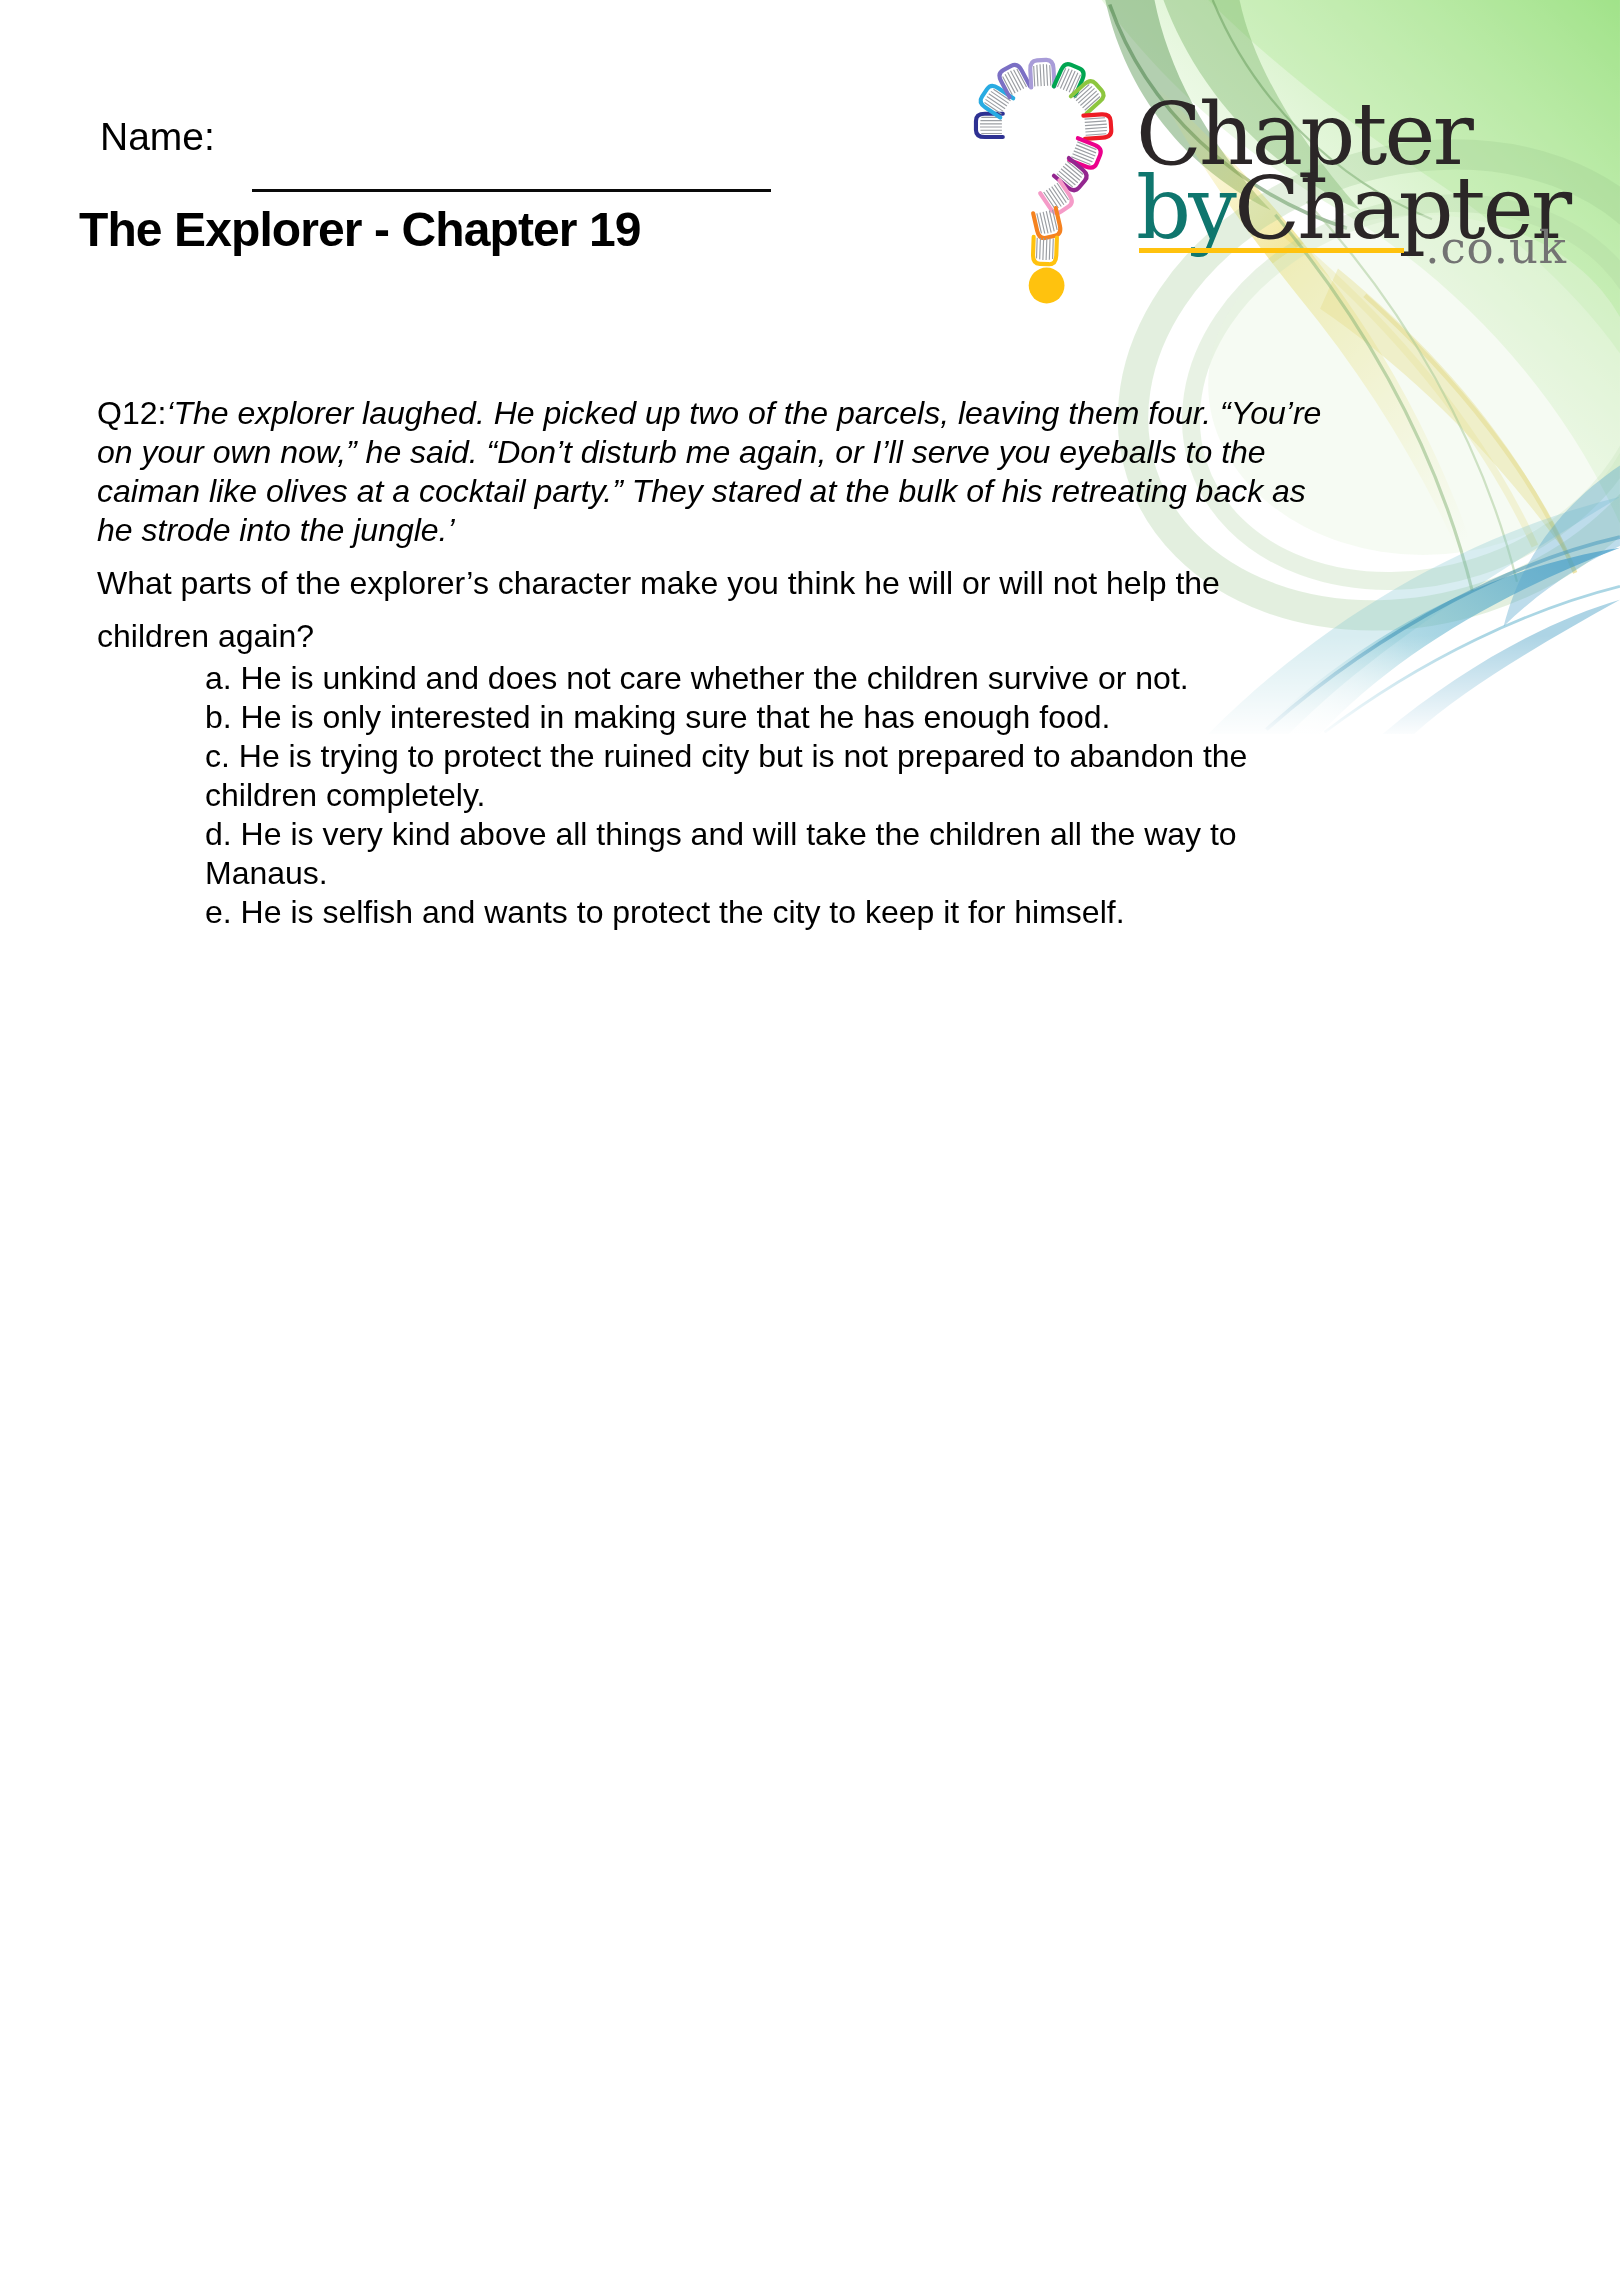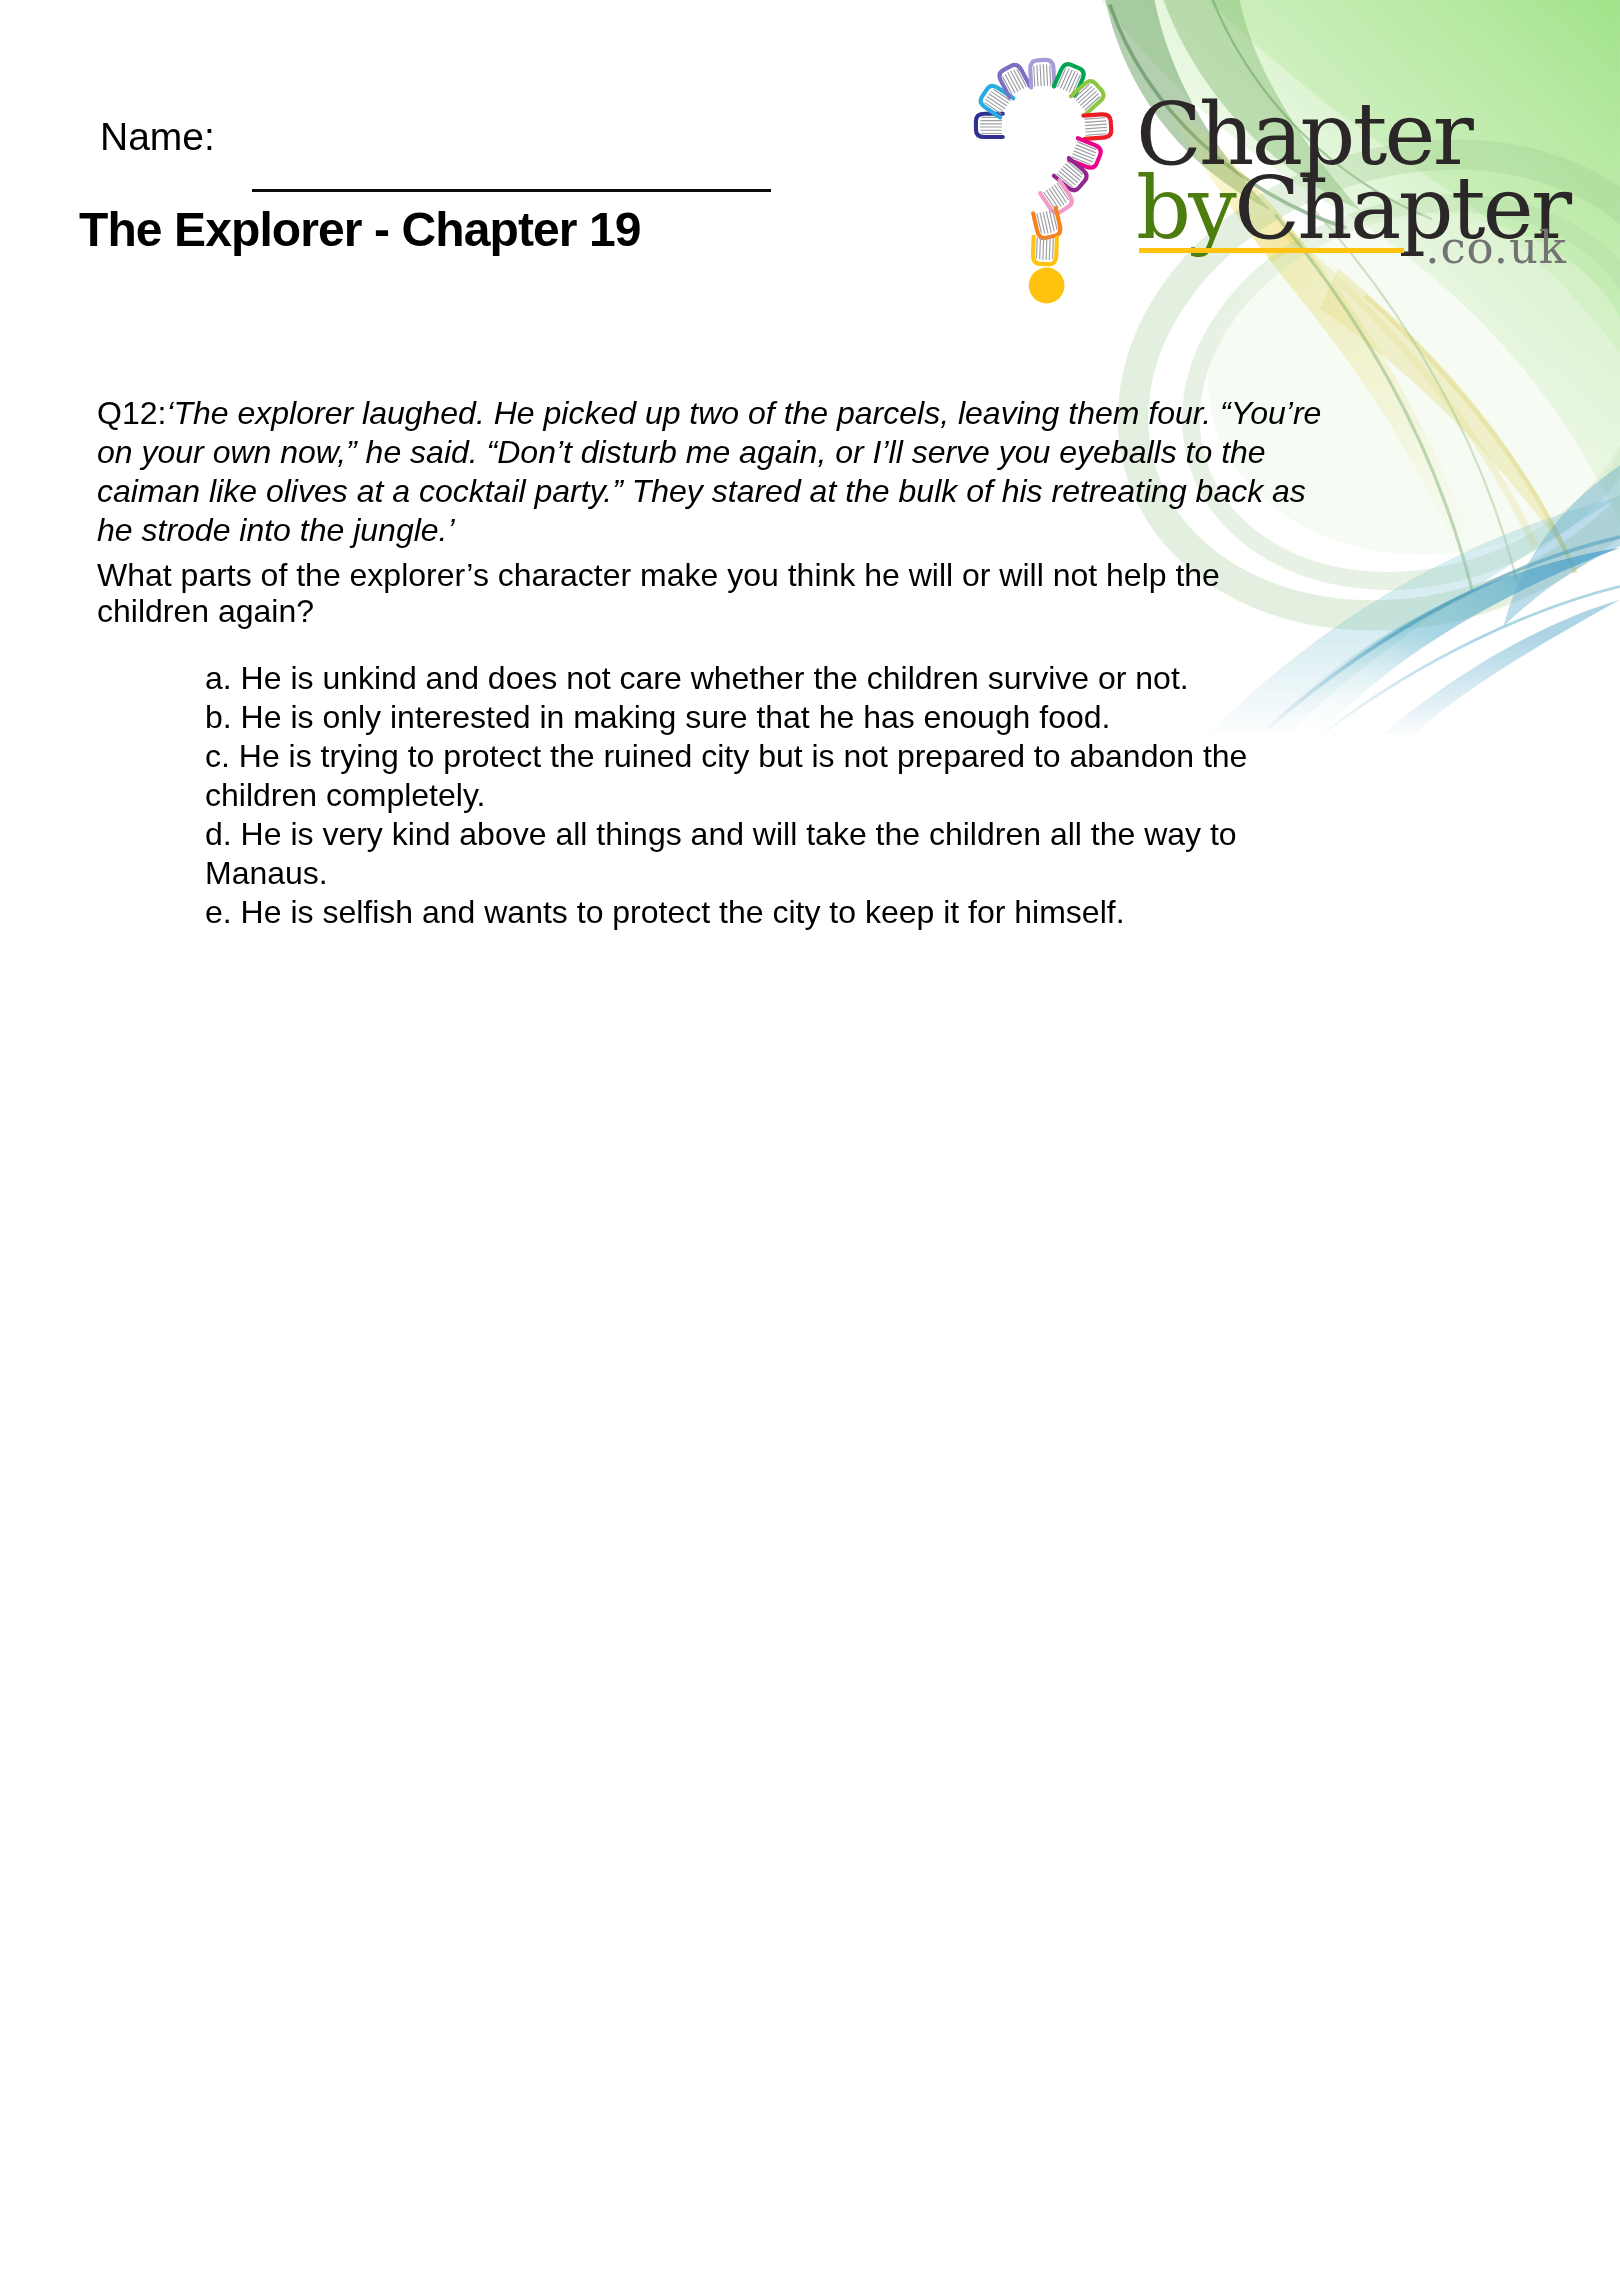--- a/index.html
+++ b/index.html
@@ -20,32 +20,32 @@
   .name-line{position:absolute;left:252px;top:150px;width:519px;height:39px;border-bottom:3.6px solid #0a0a0a;}
   .doc-title{position:absolute;left:79px;top:202px;font-size:48px;font-weight:bold;letter-spacing:-0.9px;}
 
   .logo-mark{position:absolute;left:949px;top:36px;width:197px;height:279px;}
   .brand{
     position:absolute;left:1136px;top:97px;
     font-family:"DejaVu Serif",serif;
     font-size:86px;line-height:74px;letter-spacing:-2.7px;
     color:#2b2627;white-space:nowrap;
   }
-  .brand .muted{color:#4d7c0f;}
+  .brand .muted{color:#0f766e;}
   .brand-underline{position:absolute;left:1139px;top:248px;width:265px;height:4.5px;background:#ffc20e;}
   .brand-domain{
     position:absolute;right:98px;top:221px;
     font-family:"DejaVu Serif",serif;
     font-size:45px;color:#737373;letter-spacing:0.9px;
   }
 
   .quote{position:absolute;left:97px;top:362px;width:1478px;font-size:32px;line-height:39px;white-space:pre-line;}
   .quote em{}
   .q-num{font-style:normal;margin-right:0;}
-  .question{position:absolute;left:97px;top:557px;width:1478px;font-size:32px;line-height:36px;white-space:pre-line;}
+  .question{position:absolute;left:97px;top:557px;width:1478px;font-size:32px;line-height:53px;white-space:pre-line;}
   .options{position:absolute;left:177px;top:659px;width:1397px;font-size:32px;line-height:39px;margin-left:28px;}
   .option{white-space:pre-line;}
 </style>
 </head>
 <body>
 
 <div class="page">
 
   <svg class="swirl" viewBox="0 0 1250 820" aria-hidden="true">
     <defs>

